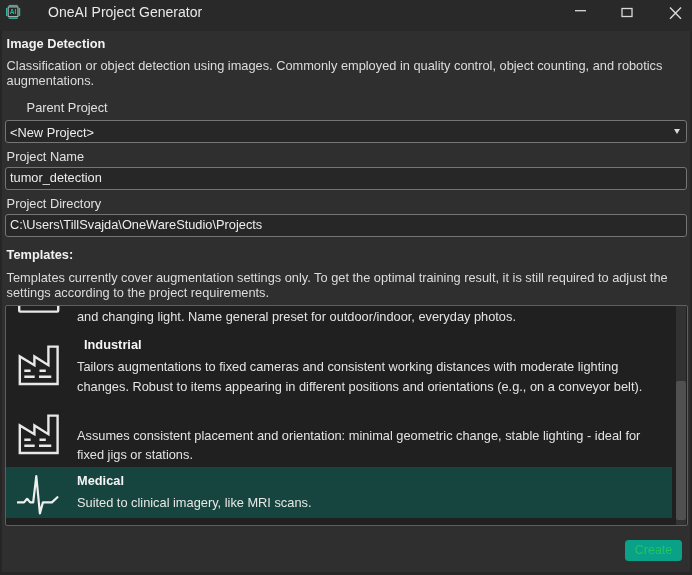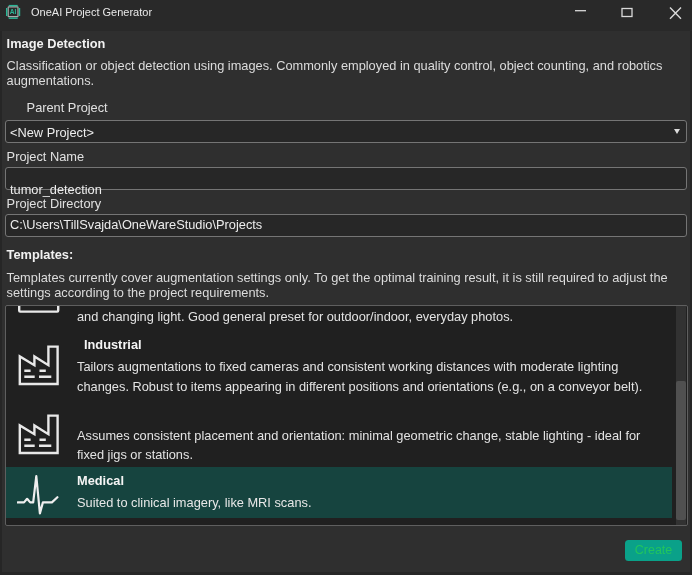--- a/index.html
+++ b/index.html
@@ -22,60 +22,60 @@
   <svg class="abs" style="left:4px;top:1px;" width="22" height="22" viewBox="0 0 22 22">
     <rect x="4.2" y="5.9" width="9.8" height="9.8" fill="none" stroke="#ababab" stroke-width="1.2" rx="0.5"></rect>
     <g stroke="#2ab797" stroke-width="1.4">
       <path d="M4.7 4.6 H13.7"></path>
       <path d="M4.7 17.2 H13.7"></path>
       <path d="M2.7 7 V15"></path>
       <path d="M15.5 7 V15"></path>
     </g>
     <text x="9.1" y="13.3" font-size="6.6" font-weight="bold" fill="#2ab797" text-anchor="middle" font-family="Liberation Sans">AI</text>
   </svg>
-  <div class="abs" style="left:31px;top:3.9px;font-size:11px;color:#e9e9e9;text-align:right;">OneAI Project Generator</div>
+  <div class="abs" style="left:48px;top:3.9px;font-size:14px;color:#e9e9e9;text-align:right;">OneAI Project Generator</div>
 
   <svg class="abs" style="left:560px;top:0;" width="132" height="28" viewBox="0 0 132 28">
     <path d="M15 10.7 H26" stroke="#d9d9d9" stroke-width="1.3" fill="none"></path>
     <rect x="62" y="8.5" width="10" height="8" stroke="#d9d9d9" stroke-width="1.3" fill="none"></rect>
     <path d="M110 7.5 L121 18.8 M121 7.5 L110 18.8" stroke="#d9d9d9" stroke-width="1.4" fill="none"></path>
   </svg>
 
   <div class="abs bold" style="left:6.6px;top:35.8px;">Image Detection</div>
   <div class="abs desc" style="left:6.6px;top:57.5px;">Classification or object detection using images. Commonly employed in quality control, object counting, and robotics</div>
   <div class="abs desc" style="left:6.6px;top:73.3px;">augmentations.</div>
 
   <div class="abs lbl" style="left:6.6px;top:100.4px;margin-left:20px;">Parent Project</div>
   <div class="box" style="top:120.3px;"></div>
   <div class="boxtxt" style="top:124.7px;">&lt;New Project&gt;</div>
   <div class="abs" style="left:673.5px;top:128.5px;width:0;height:0;border-left:3.6px solid transparent;border-right:3.6px solid transparent;border-top:5.2px solid #dcdcdc;"></div>
 
   <div class="abs lbl" style="left:6.6px;top:148.6px;">Project Name</div>
   <div class="box" style="top:167.4px;"></div>
-  <div class="boxtxt" style="top:169.9px;margin-top:12px;">tumor_detection</div>
+  <div class="boxtxt" style="top:169.9px;">tumor_detection</div>
 
   <div class="abs lbl" style="left:6.6px;top:196.3px;">Project Directory</div>
   <div class="box" style="top:214.3px;"></div>
   <div class="boxtxt" style="top:216.8px;">C:\Users\TillSvajda\OneWareStudio\Projects</div>
 
   <div class="abs bold" style="left:6.6px;top:246.8px;">Templates:</div>
   <div class="abs desc" style="left:6.6px;top:269.9px;">Templates currently cover augmentation settings only. To get the optimal training result, it is still required to adjust the</div>
   <div class="abs desc" style="left:6.6px;top:284.5px;">settings according to the project requirements.</div>
 
   <div class="abs" style="left:4.5px;top:304.5px;width:683px;height:221px;background:#202020;border:1px solid #5f5f5f;box-sizing:border-box;border-radius:2px;overflow:hidden;">
 
     <div style="position:absolute;left:0;top:161.5px;width:666.5px;height:51px;background:#16443f;"></div>
 
     <div style="position:absolute;left:670px;top:0;width:10px;height:219px;background:#323232;"></div>
     <div style="position:absolute;left:670px;top:75.5px;width:10px;height:139px;background:#505050;border-radius:2px;"></div>
 
     <svg style="position:absolute;left:12.4px;top:-35px;" width="42" height="42" viewBox="0 0 42 42">
       <rect x="1.2" y="1.6" width="39" height="39" fill="none" stroke="#e8e8e8" stroke-width="2.4" rx="1"></rect>
     </svg>
-    <div class="rowtxt" style="left:71.5px;top:3px;">and changing light. Good general preset for outdoor/indoor, everyday photos.</div>
+    <div class="rowtxt" style="left:71.5px;top:3px;">and changing light. Name general preset for outdoor/indoor, everyday photos.</div>
 
     <svg style="position:absolute;left:12.4px;top:39.3px;" width="42" height="42" viewBox="0 0 42 42">
       <path d="M1.8 39 V11.4 L16.4 20.2 V11.4 L30.4 20.2 V1.6 H39.6 V39 Z" fill="none" stroke="#e8e8e8" stroke-width="2.4"></path>
       <path d="M6.3 25.7 H12.6 M21.5 25.7 H27.8 M6.3 31.7 H16.7 M21 31.7 H33.3" stroke="#e8e8e8" stroke-width="2.5" fill="none"></path>
     </svg>
     <div class="rowtitle" style="left:71.5px;top:31px;padding-left:7px;">Industrial</div>
     <div class="rowtxt" style="left:71.5px;top:53px;">Tailors augmentations to fixed cameras and consistent working distances with moderate lighting</div>
     <div class="rowtxt" style="left:71.5px;top:73.6px;">changes. Robust to items appearing in different positions and orientations (e.g., on a conveyor belt).</div>
 
     <svg style="position:absolute;left:12.4px;top:108.5px;" width="42" height="42" viewBox="0 0 42 42">

